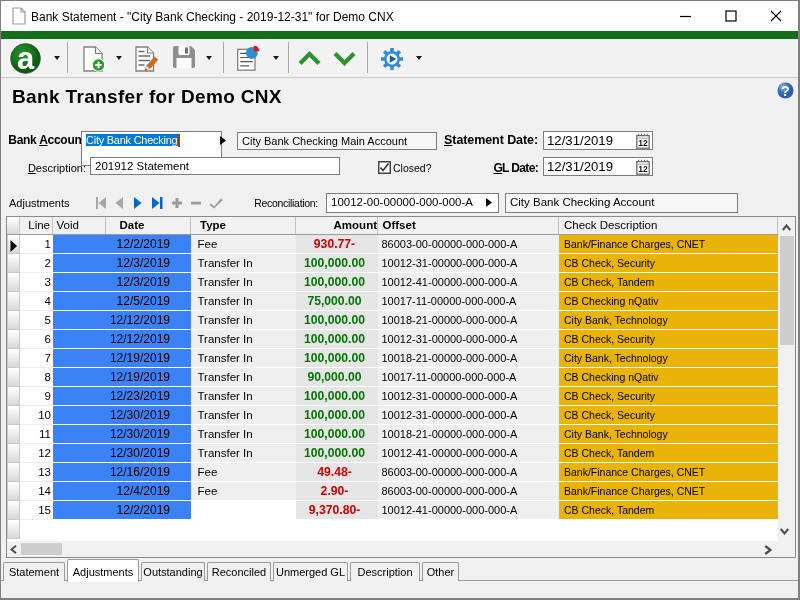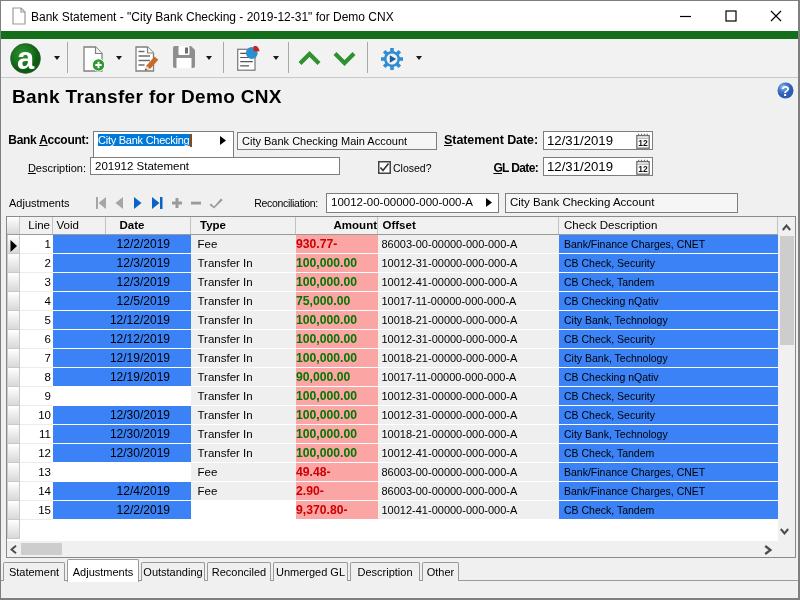--- a/index.html
+++ b/index.html
@@ -28,23 +28,23 @@
 
 #grid { position:absolute; left:5px; top:215px; width:790px; height:342px; background:#fff; border:1px solid #8a8a8a; overflow:hidden; }
 .hcell { position:absolute; top:0; height:17px; background:#f1f1f1; border-right:1px solid #c2c2c2; font-size:11.5px; line-height:17px; color:#000; }
 #gheadline { position:absolute; left:0; top:17px; width:788px; height:1px; background:#9a9a9a; }
 .cell { position:absolute; height:19px; font-size:11.5px; line-height:18px; color:#000; white-space:pre; border-bottom:1px solid #fff; }
 .selcell { position:absolute; left:0; width:13px; height:19px; background:linear-gradient(#ffffff,#d8d8d8); border:1px solid #c9c9c9; border-top:none; }
 .selhead { left:0; width:13px; background:linear-gradient(#ffffff,#d8d8d8); border-right:1px solid #c9c9c9; }
 .cline { left:13px; width:33px; text-align:right; padding-right:2px; background:#fff; border-bottom:1px solid #ececec; }
 .cdate { left:46px; width:138px; text-align:right; padding-right:21px; background:#3b82f6; font-size:12px; }
 .ctype { left:184px; width:105px; padding-left:6.5px; background:#efefef; font-size:11.5px; }
-.camt  { left:289px; width:82px; text-align:left; padding-right:5px; background:#fca5a5; font-weight:bold; font-size:12.2px; }
+.camt  { left:289px; width:82px; text-align:center; padding-right:5px; background:#e5e5e5; font-weight:bold; font-size:12.2px; }
 .coff  { left:371px; width:181px; padding-left:3.5px; background:#efefef; font-size:11px; }
-.cdesc { left:552px; width:219px; padding-left:5px; background:#3b82f6; font-size:10.5px; }
+.cdesc { left:552px; width:219px; padding-left:5px; background:#eab308; font-size:10.5px; }
 .amt-neg { color:#cc0000; }
 .amt-pos { color:#007700; }
 
 #vscroll { position:absolute; left:771px; top:0; width:17px; height:340px; background:#f0f0f0; }
 #hscroll { position:absolute; left:0; top:324px; width:771px; height:16px; background:#f0f0f0; }
 
 .tab { position:absolute; top:561px; height:19px; background:#f0f0f0; border:1px solid #9a9a9a; border-bottom:none; border-radius:2px 2px 0 0; font-size:11px; text-align:center; line-height:18px; color:#000; }
 #tabline { position:absolute; left:0; top:579px; width:798px; height:1px; background:#9a9a9a; }
 .tabactive { top:558px; height:23px; background:#fff; z-index:5; line-height:25px; }
 
@@ -143,21 +143,21 @@
           <stop offset="0%" stop-color="#9ec2f2"></stop>
           <stop offset="55%" stop-color="#4479d0"></stop>
           <stop offset="100%" stop-color="#2c5cb4"></stop>
         </radialGradient>
       </defs>
     <circle cx="8.5" cy="8.5" r="8" fill="url(#hg)"></circle>
     <text x="8.5" y="13.6" font-family="Liberation Sans" font-size="14.5" font-weight="bold" fill="#fff" text-anchor="middle">?</text>
   </svg>
 
   <div class="lbl rlbl bold" style="left:0px;top:132px;width:88px;font-size:12px;letter-spacing:-0.27px">Bank <u>A</u>ccount:</div>
-  <div class="inp" style="left:92px;top:130px;width:141px;height:35px"><span style="background:#0078d7;color:#fff;font-size:11px;letter-spacing:-0.25px">City Bank Checking</span><span style="display:inline-block;width:2px;height:13px;background:#8a4a10;vertical-align:-3px"></span></div>
+  <div class="inp" style="left:80px;top:130px;width:141px;height:35px"><span style="background:#0078d7;color:#fff;font-size:11px;letter-spacing:-0.25px">City Bank Checking</span><span style="display:inline-block;width:2px;height:13px;background:#8a4a10;vertical-align:-3px"></span></div>
   <svg class="abs" style="left:218px;top:135px" width="7" height="9" viewBox="0 0 7 9">
       <path d="M1 0 L7 4.5 L1 9 Z" fill="#000"></path>
     </svg>
   <div class="inp ro" style="left:236px;top:130.5px;width:200px;height:18.5px;font-size:11px">City Bank Checking Main Account</div>
   <div class="lbl rlbl bold" style="left:437px;top:132px;width:100px;font-size:12.5px;letter-spacing:-0.08px"><u>S</u>tatement Date:</div>
   <div class="inp dinp" style="left:542px;top:130px;width:110px;height:19px">12/31/2019</div>
   <svg class="abs" style="left:635px;top:132px" width="14" height="16" viewBox="0 0 14 16">
     <rect x="0.8" y="2.6" width="12.4" height="12.6" fill="#fdfdfd" stroke="#6e6e6e" stroke-width="1.3"></rect>
     <path d="M2.6 2.6 L2.6 0.8 M5.5 2.6 L5.5 0.8 M8.4 2.6 L8.4 0.8 M11.3 2.6 L11.3 0.8" stroke="#6e6e6e" stroke-width="1.1"></path>
     <path d="M1.5 5.2 L12.5 5.2" stroke="#8a8a8a" stroke-width="0.8"></path>
@@ -267,20 +267,21 @@
   <div class="cell cdesc" style="top:132px">City Bank, Technology</div>
   <div class="selcell" style="top:151px"></div>
   <div class="cell cline" style="top:151px">8</div>
   <div class="cell cdate" style="top:151px">12/19/2019</div>
   <div class="cell ctype" style="top:151px">Transfer In</div>
   <div class="cell camt amt-pos" style="top:151px">90,000.00</div>
   <div class="cell coff" style="top:151px">10017-11-00000-000-000-A</div>
   <div class="cell cdesc" style="top:151px">CB Checking nQativ</div>
   <div class="selcell" style="top:170px"></div>
   <div class="cell cline" style="top:170px">9</div>
+  <div class="cell cdate" style="top:170px">12/23/2019</div>
   <div class="cell ctype" style="top:170px">Transfer In</div>
   <div class="cell camt amt-pos" style="top:170px">100,000.00</div>
   <div class="cell coff" style="top:170px">10012-31-00000-000-000-A</div>
   <div class="cell cdesc" style="top:170px">CB Check, Security</div>
   <div class="selcell" style="top:189px"></div>
   <div class="cell cline" style="top:189px">10</div>
   <div class="cell cdate" style="top:189px">12/30/2019</div>
   <div class="cell ctype" style="top:189px">Transfer In</div>
   <div class="cell camt amt-pos" style="top:189px">100,000.00</div>
   <div class="cell coff" style="top:189px">10012-31-00000-000-000-A</div>
@@ -294,20 +295,21 @@
   <div class="cell cdesc" style="top:208px">City Bank, Technology</div>
   <div class="selcell" style="top:227px"></div>
   <div class="cell cline" style="top:227px">12</div>
   <div class="cell cdate" style="top:227px">12/30/2019</div>
   <div class="cell ctype" style="top:227px">Transfer In</div>
   <div class="cell camt amt-pos" style="top:227px">100,000.00</div>
   <div class="cell coff" style="top:227px">10012-41-00000-000-000-A</div>
   <div class="cell cdesc" style="top:227px">CB Check, Tandem</div>
   <div class="selcell" style="top:246px"></div>
   <div class="cell cline" style="top:246px">13</div>
+  <div class="cell cdate" style="top:246px">12/16/2019</div>
   <div class="cell ctype" style="top:246px">Fee</div>
   <div class="cell camt amt-neg" style="top:246px">49.48-</div>
   <div class="cell coff" style="top:246px">86003-00-00000-000-000-A</div>
   <div class="cell cdesc" style="top:246px">Bank/Finance Charges, CNET</div>
   <div class="selcell" style="top:265px"></div>
   <div class="cell cline" style="top:265px">14</div>
   <div class="cell cdate" style="top:265px">12/4/2019</div>
   <div class="cell ctype" style="top:265px">Fee</div>
   <div class="cell camt amt-neg" style="top:265px">2.90-</div>
   <div class="cell coff" style="top:265px">86003-00-00000-000-000-A</div>

